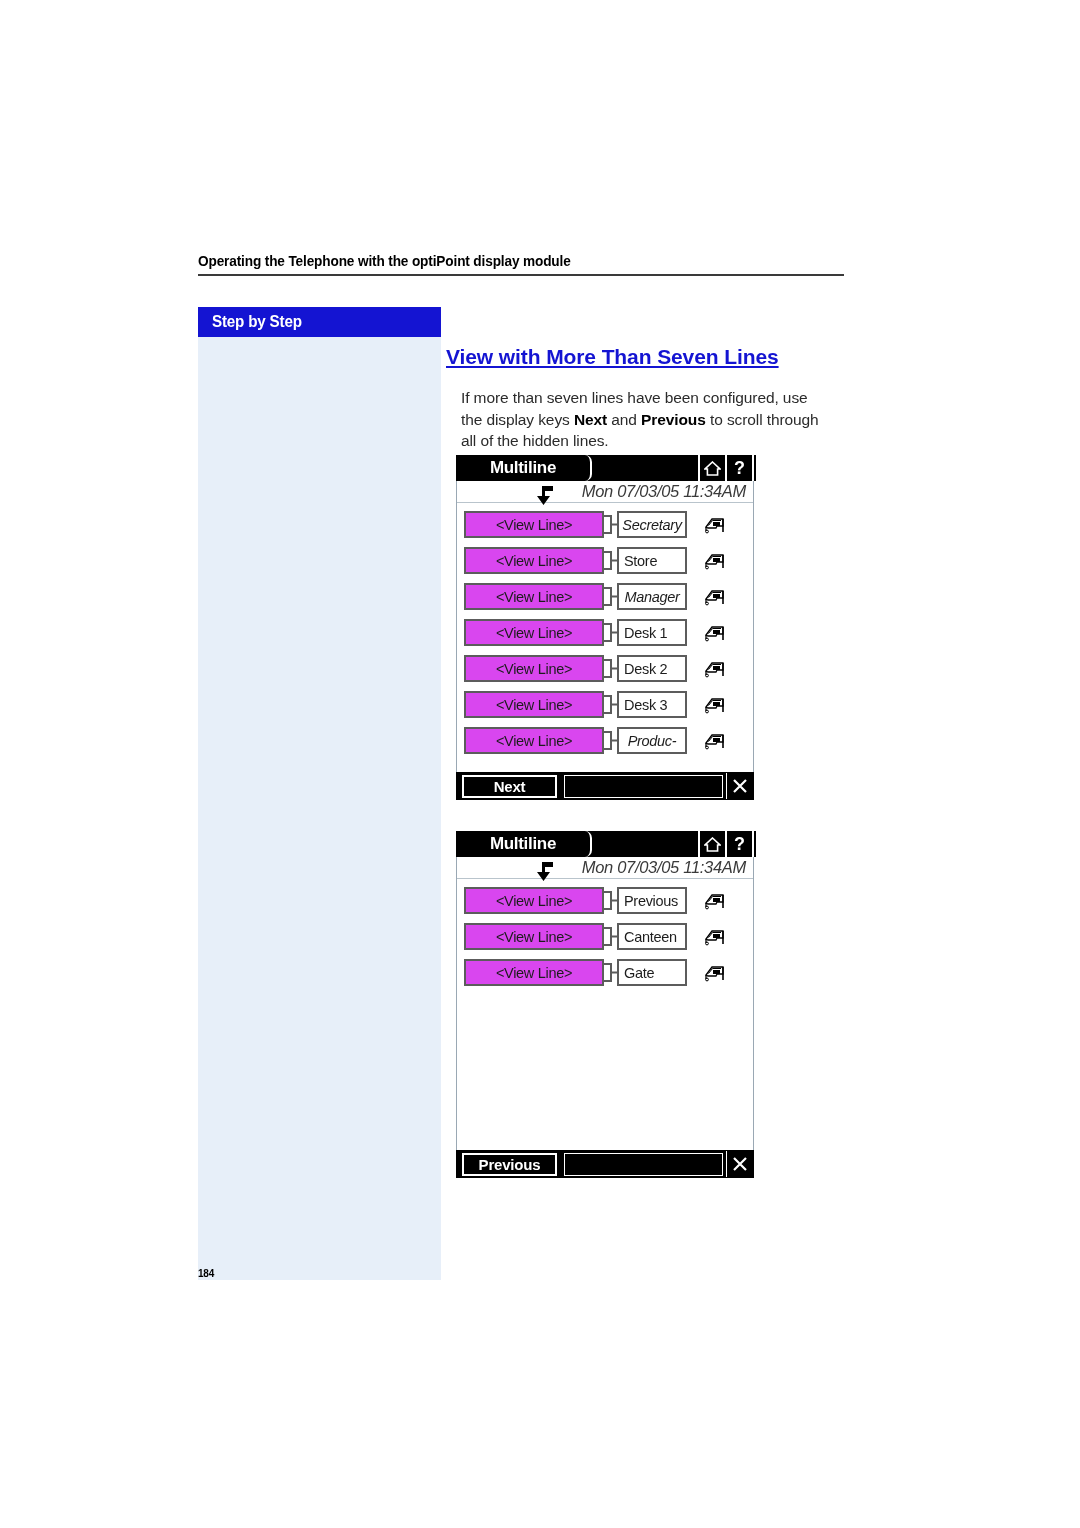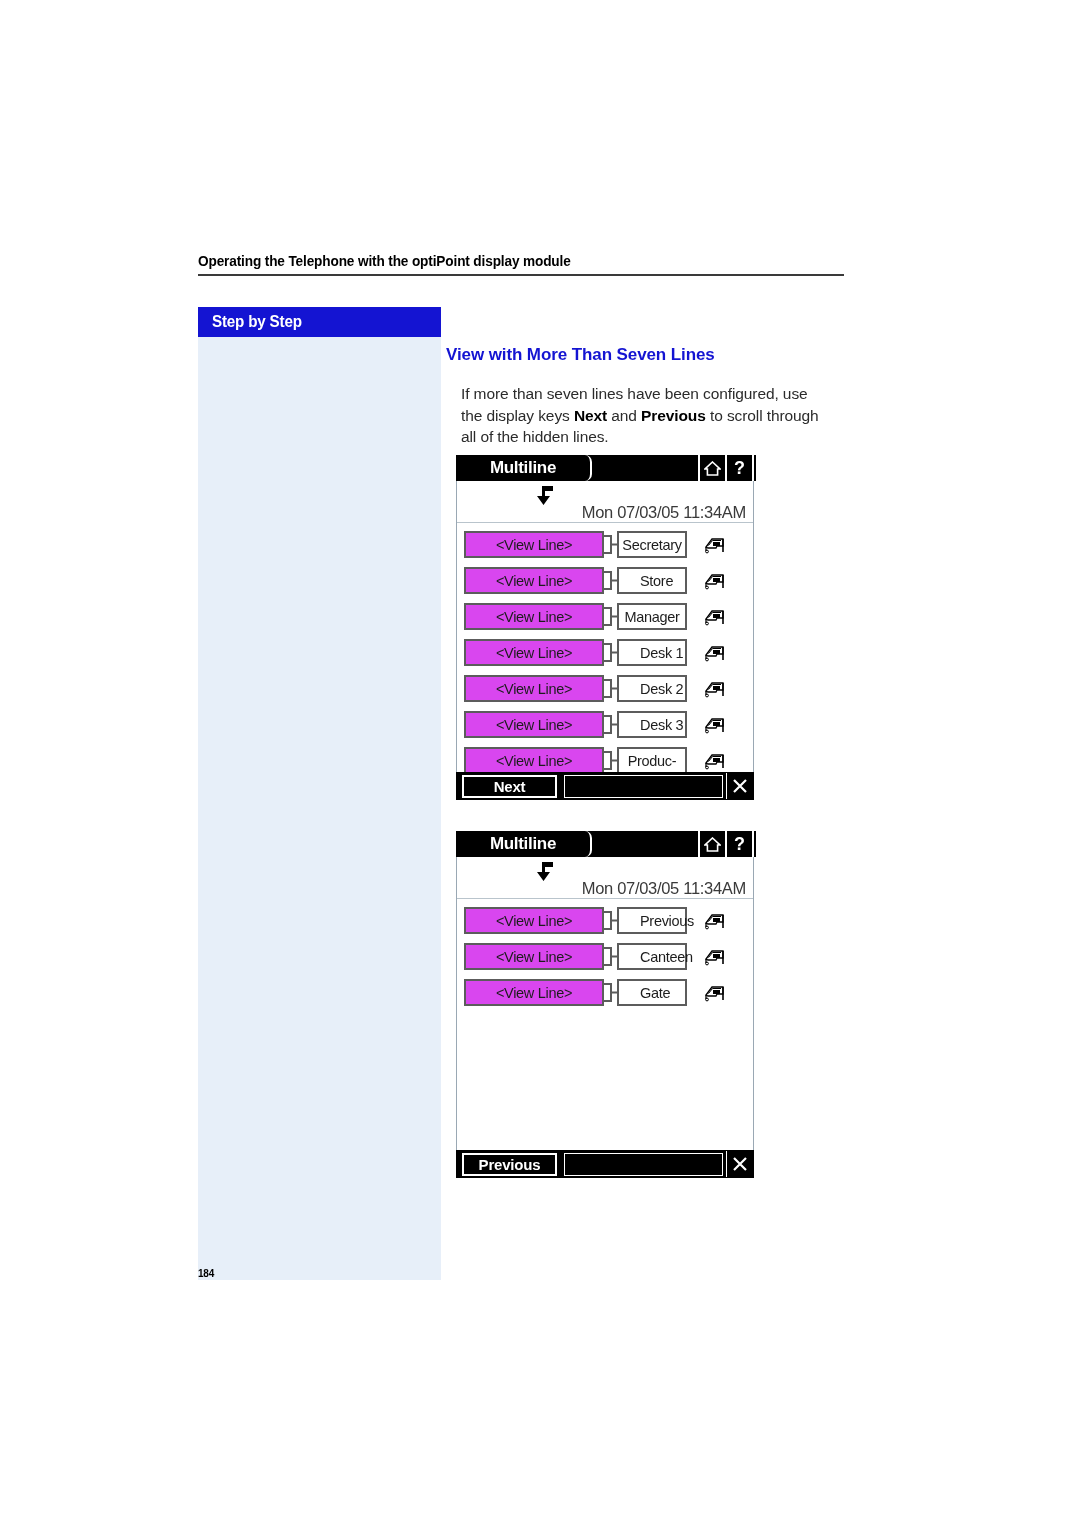--- a/index.html
+++ b/index.html
@@ -62,23 +62,24 @@
   }
 
   
   #content {
     position: absolute;
     left: 446px; top: 345px; width: 400px;
   }
   #sec-title {
     color: #1414d2;
     font-weight: bold;
-    font-size: 17px;
+    font-size: 21px;
     letter-spacing: -0.1px;
     margin: 0 0 18px 0;
+    text-decoration: underline;
   }
   #sec-body {
     font-size: 15.5px;
     line-height: 21.5px;
     color: #2b2b2b;
     letter-spacing: -0.1px;
     margin: 15px;
   }
   #sec-body b { color: #000000; font-weight: bold; }
 
@@ -123,27 +124,28 @@
     font-weight: bold; font-size: 18px; line-height: 1;
   }
   .panel-titlebar .pt-edge {
     flex: 0 0 4px;
     border-left: 2px solid #ffffff;
   }
   .home-glyph { display: block; }
 
   
   .date-row {
-    height: 42px;
+    height: 22px;
     display: flex;
-    align-items: flex-end;
+    align-items: center;
     justify-content: flex-end;
     padding-right: 7px;
     border-bottom: 1px solid #b9c4cc;
     position: relative;
+    font-style: italic;
   }
   .date-row .hook {
     position: absolute;
     left: 74px; top: 3px;
   }
   .date-row .dtxt {
     font-size: 16.5px;
     color: #3a3a3a;
     letter-spacing: -0.3px;
   }
@@ -171,27 +173,27 @@
     left: 145px; top: 2px;
     width: 18px; height: 27px;
   }
   .lr-label {
     position: absolute;
     left: 160px; top: 2px;
     width: 70px; height: 27px;
     border: 2px solid #5c5c5c;
     background: #ffffff;
     display: flex; align-items: center;
-    padding-left: 21px;
+    padding-left: 5px;
     font-size: 14.5px;
     color: #1d1d1d;
     letter-spacing: -0.3px;
     white-space: nowrap;
   }
-  .lr-label.centered { justify-content: center; padding-left: 0; }
+  .lr-label.centered { justify-content: center; padding-left: 0; font-style: italic; }
   .lr-phone {
     position: absolute;
     left: 243px; top: 2px;
     width: 30px; height: 28px;
     display: flex; align-items: center; justify-content: center;
   }
 
   
   .softbar {
     position: absolute;

